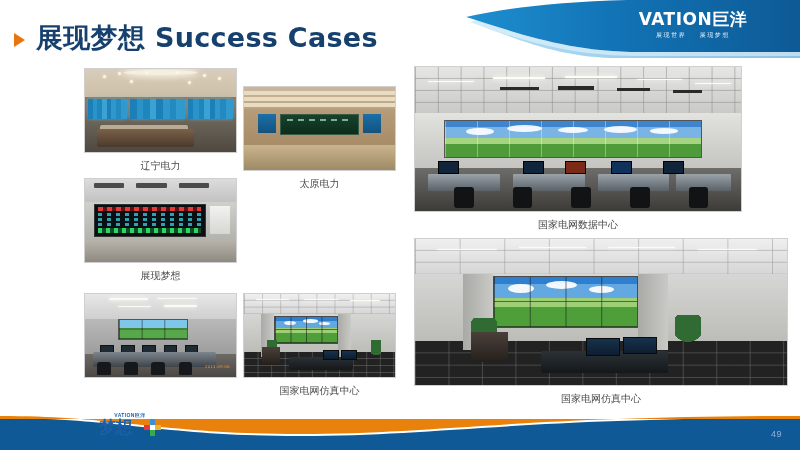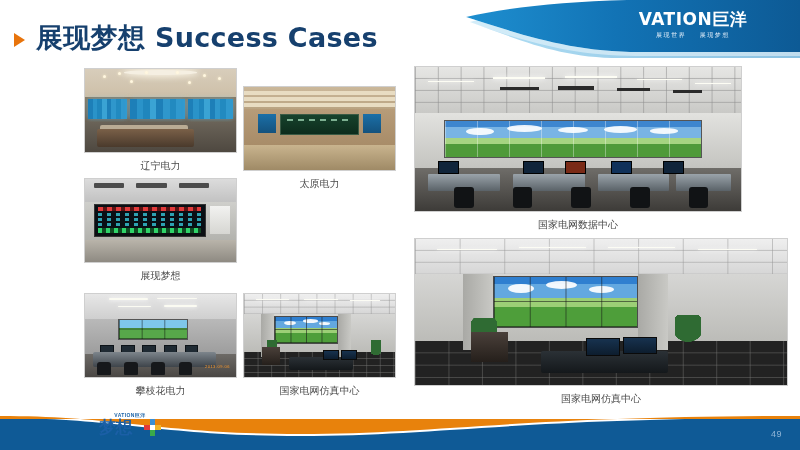--- a/index.html
+++ b/index.html
@@ -497,21 +497,20 @@
         <div class="mon" style="left:52%"></div>
         <div class="mon" style="left:66%"></div>
         <div class="consoles"></div>
         <div class="chair" style="left:8%"></div>
         <div class="chair" style="left:26%"></div>
         <div class="chair" style="left:44%"></div>
         <div class="chair" style="left:62%"></div>
         <div class="stamp">2013.09.06</div>
       </div>
     </div>
-    <figcaption class="cap">攀枝花电力</figcaption>
   </figure>
 
   <figure class="fig" id="fig-simu1">
     <div class="photo">
       <div class="scene s-simu">
         <div class="ceil">
             <div class="tgrid"></div>
           <div class="lamp" style="left:8%;width:22%;top:26%"></div>
           <div class="lamp" style="left:40%;width:22%;top:24%"></div>
           <div class="lamp" style="left:70%;width:20%;top:28%"></div>

